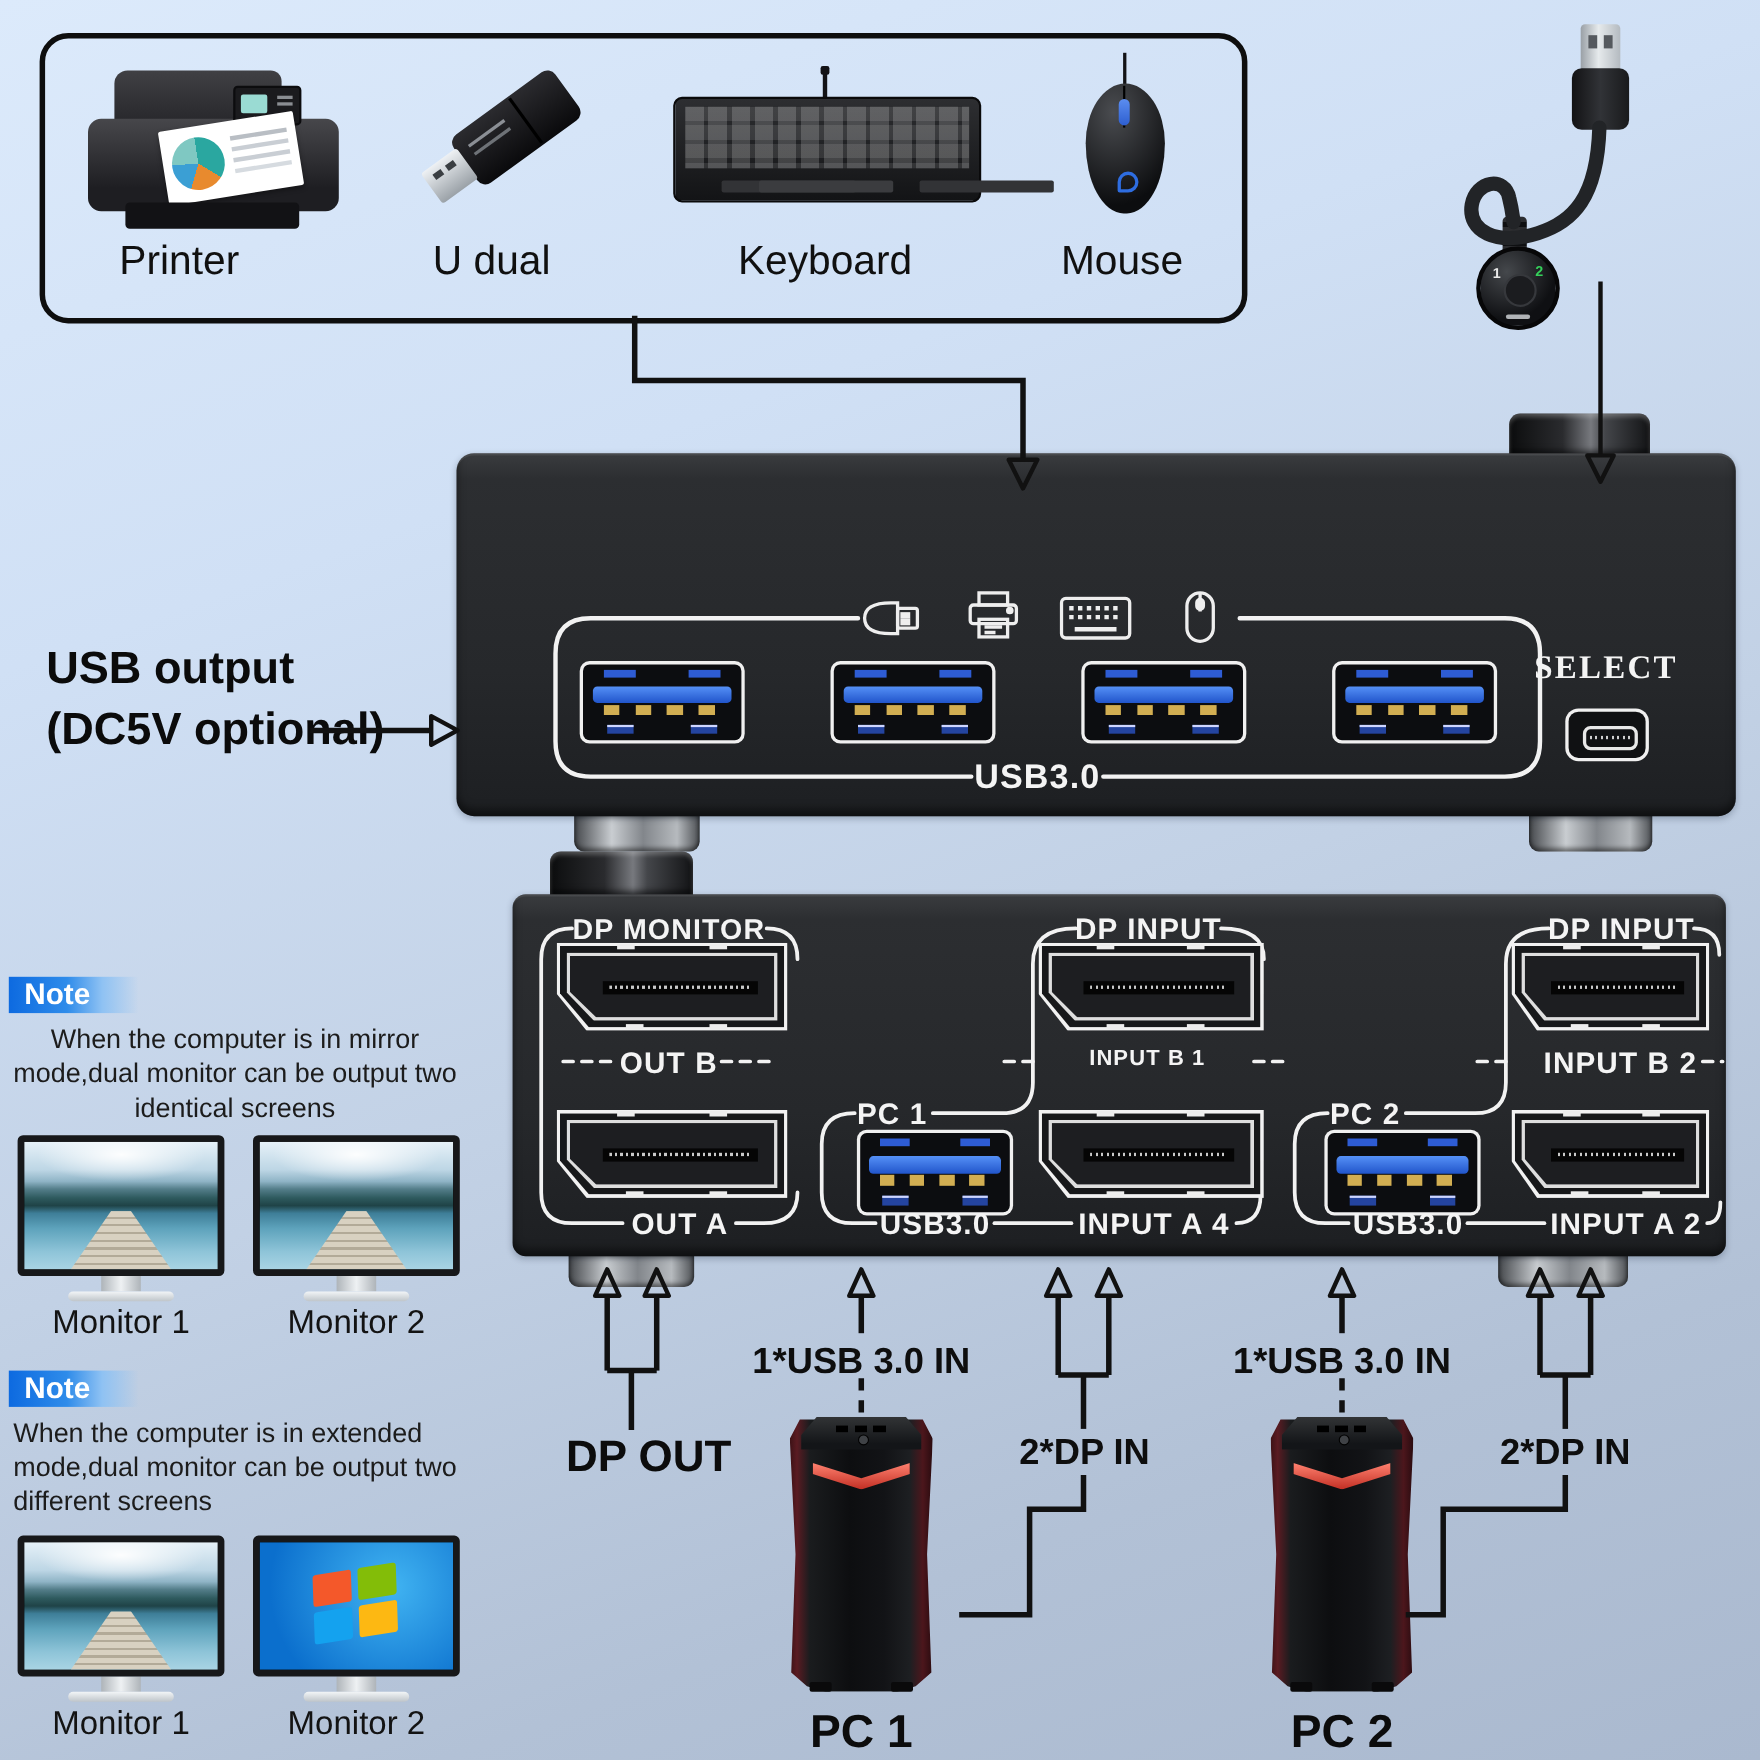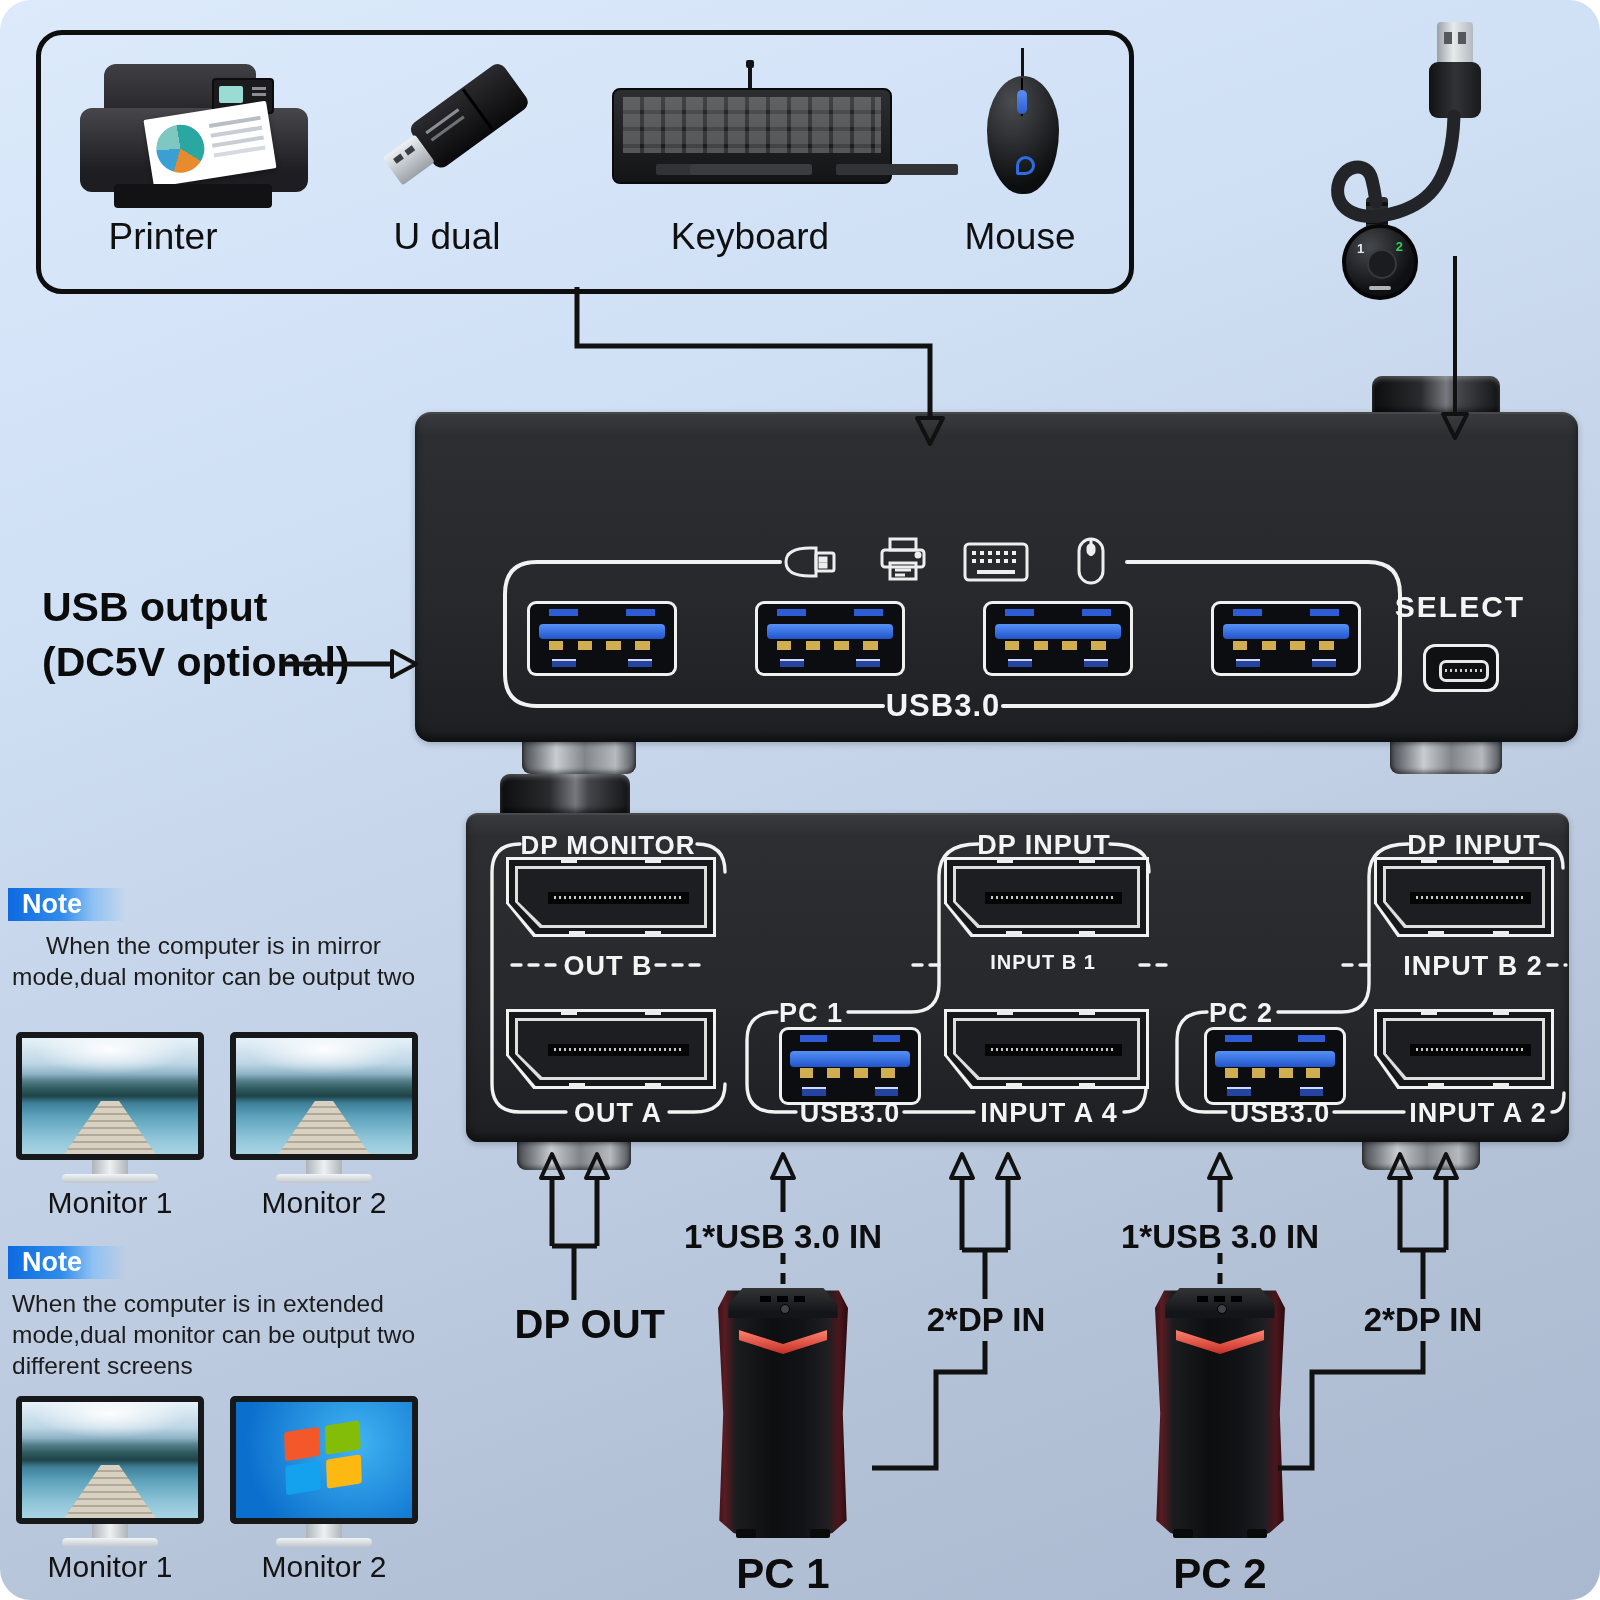--- a/index.html
+++ b/index.html
@@ -1,18 +1,18 @@
 <!DOCTYPE html>
 <html><head>
 <meta charset="utf-8">
 <style>
   html,body{margin:0;padding:0;}
   .canvas{position:relative;width:1600px;height:1600px;overflow:hidden;
     background:linear-gradient(160deg,#dceafb 0%,#d0e0f5 28%,#c2d1e5 55%,#b2c1d6 80%,#aab9cf 100%);
-    font-family:"Liberation Sans",sans-serif;color:#111;border-radius:31px;}
+    font-family:"Liberation Sans",sans-serif;color:#111;}
   .abs{position:absolute;}
   .ctr{text-align:center;}
   
   .top-box{left:36px;top:30px;width:1088px;height:254px;border:5px solid #0e0e0e;border-radius:26px;}
   .dev-label{top:216px;font-size:37px;font-weight:500;color:#101010;}
   
   .prn{left:62px;top:58px;width:265px;height:152px;}
   .prn-hood{position:absolute;left:42px;top:6px;width:152px;height:56px;background:linear-gradient(180deg,#404044,#232327);border-radius:12px 10px 0 0;}
   .prn-screen{position:absolute;left:150px;top:20px;width:58px;height:32px;background:#1b1b1e;border-radius:4px;border:2px solid #0c0c0e;}
   .prn-screen::before{content:"";position:absolute;left:5px;top:6px;width:24px;height:17px;background:#9adbd3;border-radius:2px;}
@@ -286,21 +286,21 @@
           <div class="up-tongue"></div>
           <div class="up-pin p1"></div>
           <div class="up-pin p2"></div>
           <div class="up-pin p3"></div>
           <div class="up-pin p4"></div>
           <div class="up-btab b1"></div>
           <div class="up-btab b2"></div>
         </div>
       </div>
     <div class="abs wlabel ctr" style="left:428px;width:200px;top:276px;font-size:31px;">USB3.0</div>
-    <div class="abs wlabel ctr" style="left:945px;width:200px;top:178px;font-size:30px;letter-spacing:2px;">SELECT</div>
+    <div class="abs wlabel ctr" style="left:945px;width:200px;top:178px;font-size:30px;letter-spacing:2px;font-family:Liberation Serif, serif;">SELECT</div>
     <div class="abs mini-port">
         <div class="mp-in">
           <div class="mp-bar"></div>
         </div>
       </div>
   </div>
 
   <div class="abs knob" style="left:500px;top:774px;width:130px;height:40px;"></div>
   <div class="abs foot" style="left:517px;top:1140px;width:114px;height:30px;"></div>
   <div class="abs foot" style="left:1362px;top:1140px;width:118px;height:30px;"></div>
@@ -439,20 +439,21 @@
     <div class="abs wlabel ctr" style="left:907px;width:200px;top:138px;font-size:27px;">INPUT B 2</div>
     <div class="abs wlabel ctr" style="left:675px;width:200px;top:185px;font-size:27px;">PC 2</div>
     <div class="abs wlabel ctr" style="left:714px;width:200px;top:285px;font-size:27px;">USB3.0</div>
     <div class="abs wlabel ctr" style="left:912px;width:200px;top:285px;font-size:27px;">INPUT A 2</div>
   </div>
 
   <div class="abs badge" style="left:8px;top:888px;">Note</div>
   <div class="abs" style="left:12px;top:930px;text-align:center;">
     <div class="note-line">When the computer is in mirror</div>
     <div class="note-line">mode,dual monitor can be output two</div>
+    <div class="note-line">identical screens</div>
   </div>
   <div class="monitor" style="left:16px;top:1032px;">
     <div class="mon-screen">
         <div class="scene-lake">
           <div class="dock"></div>
         </div>
       </div>
     <div class="mon-neck"></div>
       <div class="mon-base"></div>
   </div>

